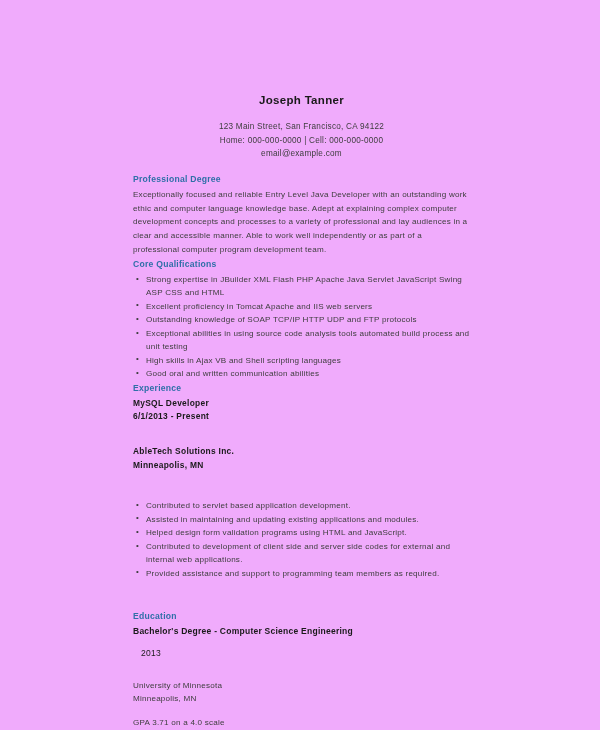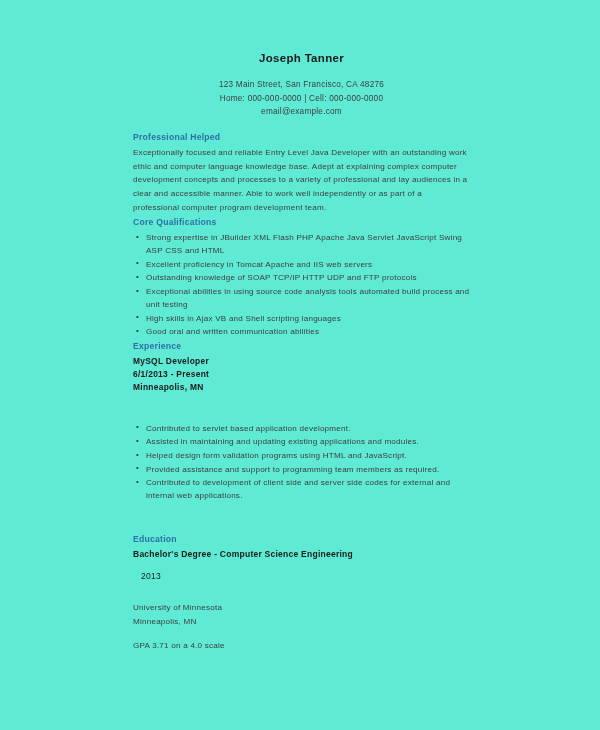--- a/index.html
+++ b/index.html
@@ -11,23 +11,23 @@
     height: 730px;
     background: #ffffff;
     font-family: "Liberation Sans", sans-serif;
     color: #333333;
     overflow: hidden;
   }
   .page {
     position: relative;
     width: 600px;
     height: 730px;
-    background: #5eead4;
+    background: #f0abfc;
     box-sizing: border-box;
-    padding: 52px 130px 0 133px;
+    padding: 94px 130px 0 133px;
   }
   .doc-name {
     text-align: center;
     font-size: 11.5px;
     font-weight: bold;
     color: #1a1a1a;
     letter-spacing: 0.3px;
     margin: 0 0 14px 0;
   }
   .contact-line {
@@ -136,50 +136,51 @@
     margin: 0;
   }
 </style>
 </head>
 <body>
 
 <div class="page">
 
   <div class="doc-name">Joseph Tanner</div>
 
-  <div class="contact-line">123 Main Street, San Francisco, CA 48276</div>
+  <div class="contact-line">123 Main Street, San Francisco, CA 94122</div>
   <div class="contact-line">Home: 000-000-0000 | Cell: 000-000-0000</div>
   <div class="contact-line">email@example.com</div>
 
-  <div class="section-heading">Professional Helped</div>
+  <div class="section-heading">Professional Degree</div>
   <p class="body-text">Exceptionally focused and reliable Entry Level Java Developer with an outstanding work ethic and computer language knowledge base. Adept at explaining complex computer development concepts and processes to a variety of professional and lay audiences in a clear and accessible manner. Able to work well independently or as part of a professional computer program development team.</p>
 
   <div class="section-heading tight">Core Qualifications</div>
   <ul class="bullets">
     <li>Strong expertise in JBuilder XML Flash PHP Apache Java Servlet JavaScript Swing ASP CSS and HTML</li>
     <li>Excellent proficiency in Tomcat Apache and IIS web servers</li>
     <li>Outstanding knowledge of SOAP TCP/IP HTTP UDP and FTP protocols</li>
     <li>Exceptional abilities in using source code analysis tools automated build process and unit testing</li>
     <li>High skills in Ajax VB and Shell scripting languages</li>
     <li>Good oral and written communication abilities</li>
   </ul>
 
   <div class="section-heading tight">Experience</div>
   <div class="job-title">MySQL Developer</div>
   <div class="job-dates">6/1/2013 - Present</div>
+  <div class="company">AbleTech Solutions Inc.</div>
   <div class="company-loc">Minneapolis, MN</div>
 
   <div class="spacer-lg"></div>
 
   <ul class="bullets">
     <li>Contributed to servlet based application development.</li>
     <li>Assisted in maintaining and updating existing applications and modules.</li>
     <li>Helped design form validation programs using HTML and JavaScript.</li>
+    <li>Contributed to development of client side and server side codes for external and internal web applications.</li>
     <li>Provided assistance and support to programming team members as required.</li>
-    <li>Contributed to development of client side and server side codes for external and internal web applications.</li>
   </ul>
 
   <div class="spacer-md"></div>
 
   <div class="section-heading">Education</div>
   <div class="edu-degree">Bachelor's Degree - Computer Science Engineering</div>
   <div class="edu-year">2013</div>
 
   <div class="spacer-sm"></div>
 

